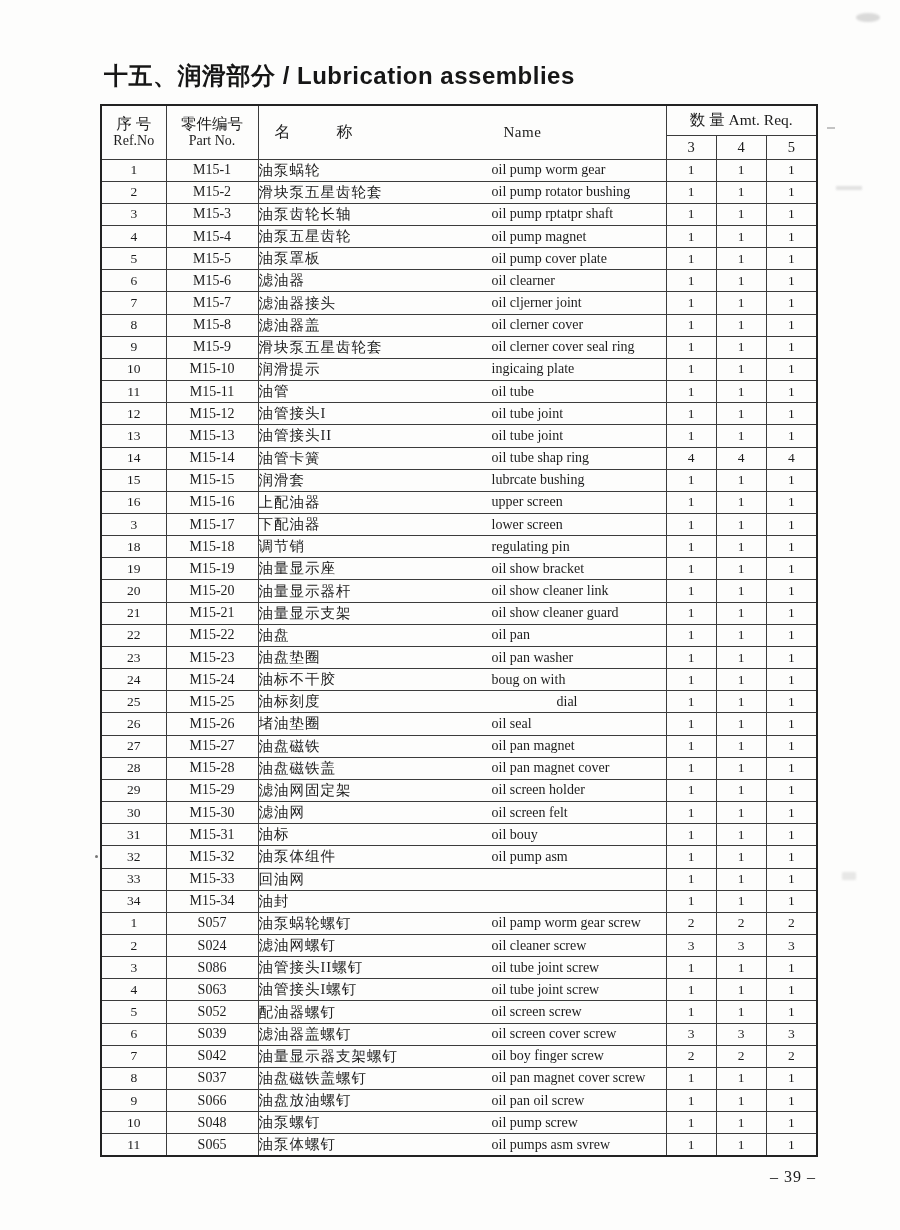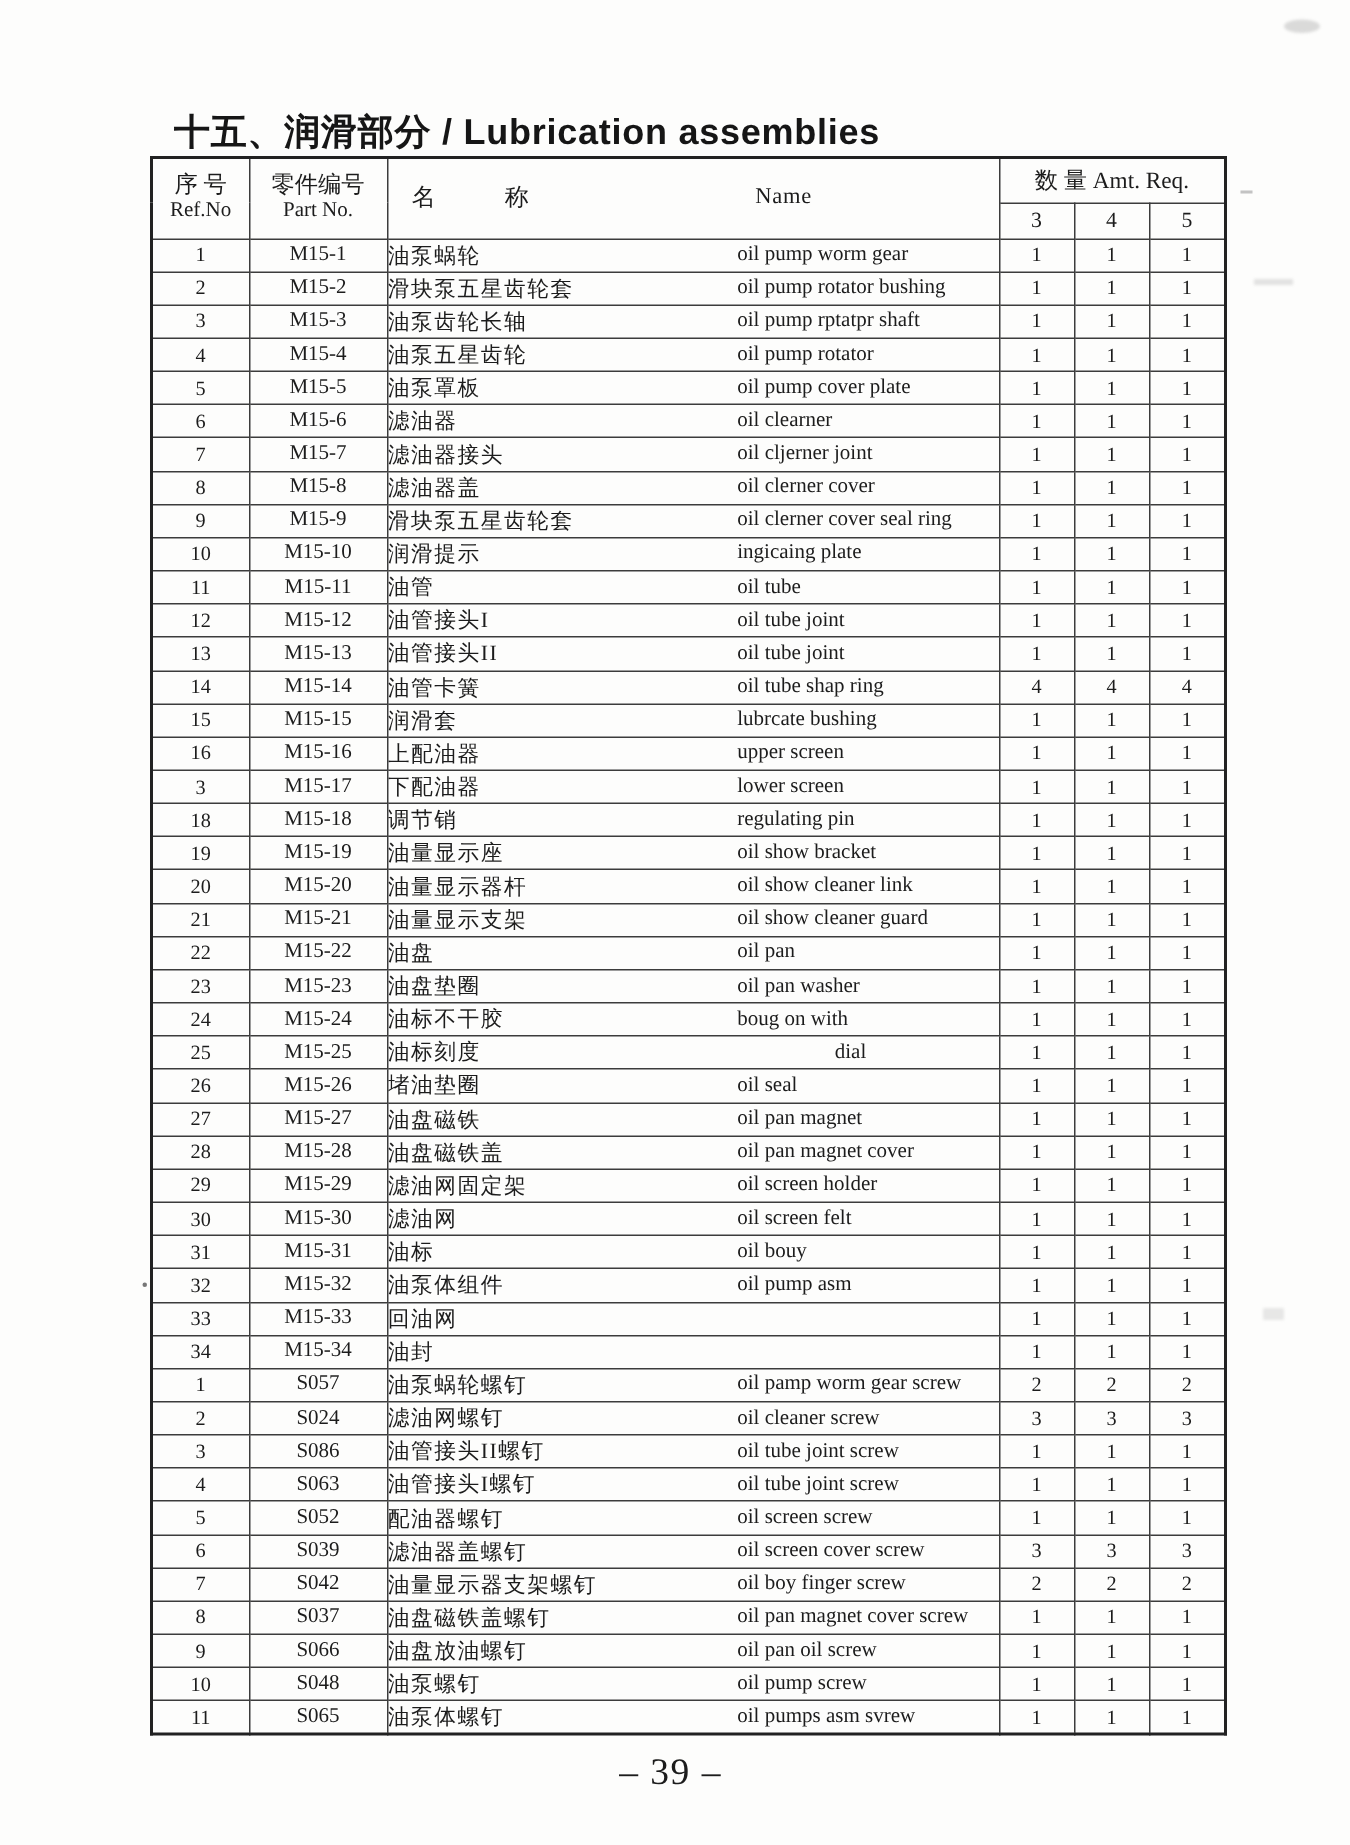--- a/index.html
+++ b/index.html
@@ -10,21 +10,21 @@
     color:#1c1c1c;
     position:relative;
     overflow:hidden;
   }
   .page {
     position:absolute; inset:0;
     background:#fdfdfc;
   }
   .title {
     position:absolute; left:100px; top:56px;
-    margin:16px;
+    margin:4px;
     font-family:"Liberation Sans","DejaVu Sans",sans-serif;
     font-weight:700;
     font-size:24px;
     letter-spacing:0.5px;
     color:#161616;
     white-space:pre;
   }
   table.parts {
     position:absolute; left:100px; top:104px;
     width:716px;
@@ -66,22 +66,22 @@
   td.c-name { position:relative; vertical-align:middle; }
   td.c-name .cn { font-size:14.5px; letter-spacing:1px; }
   td.c-name .en {
     position:absolute; left:233px; top:50%; transform:translateY(-50%);
     font-size:14px;
     text-align:right;
   }
   td.c-name .en.center { left:298px; }
 
   .page-number {
-    position:absolute; left:89px; top:1168px; width:716px;
-    text-align:center; font-size:25px; letter-spacing:1px;
+    position:absolute; left:100px; top:1168px; width:716px;
+    text-align:right; font-size:16px; letter-spacing:1px;
   }
 
   
   .artifact { position:absolute; pointer-events:none; }
   .a1 { left:856px; top:13px; width:24px; height:9px; background:#9a9a9a; opacity:.35; border-radius:50%; filter:blur(1px); }
   .a2 { left:827px; top:127px; width:8px; height:2px; background:#8a8a8a; opacity:.5; }
   .a3 { left:836px; top:186px; width:26px; height:4px; background:#b0b0b0; opacity:.35; filter:blur(1px); }
   .a4 { left:95px; top:855px; width:3px; height:3px; background:#555; border-radius:50%; opacity:.8; }
   .a5 { left:842px; top:872px; width:14px; height:8px; background:#b5b5b5; opacity:.3; filter:blur(1px); }
 </style>
@@ -158,21 +158,21 @@
     <td class="c-q">1</td>
     <td class="c-q">1</td>
     <td class="c-q">1</td>
   </tr>
 
   <tr>
     <td class="c-ref">4</td>
     <td class="c-part">M15-4</td>
     <td class="c-name">
       <span class="cn">油泵五星齿轮</span>
-      <span class="en">oil pump rotator</span>
+      <span class="en">oil pump magnet</span>
     </td>
     <td class="c-q">1</td>
     <td class="c-q">1</td>
     <td class="c-q">1</td>
   </tr>
 
   <tr>
     <td class="c-ref">5</td>
     <td class="c-part">M15-5</td>
     <td class="c-name">

